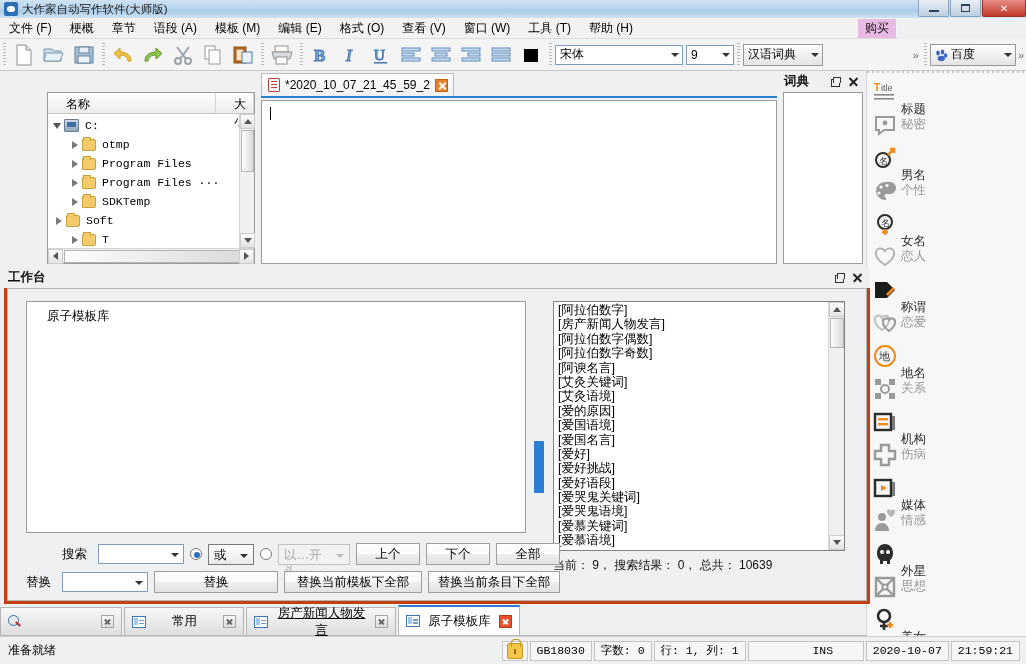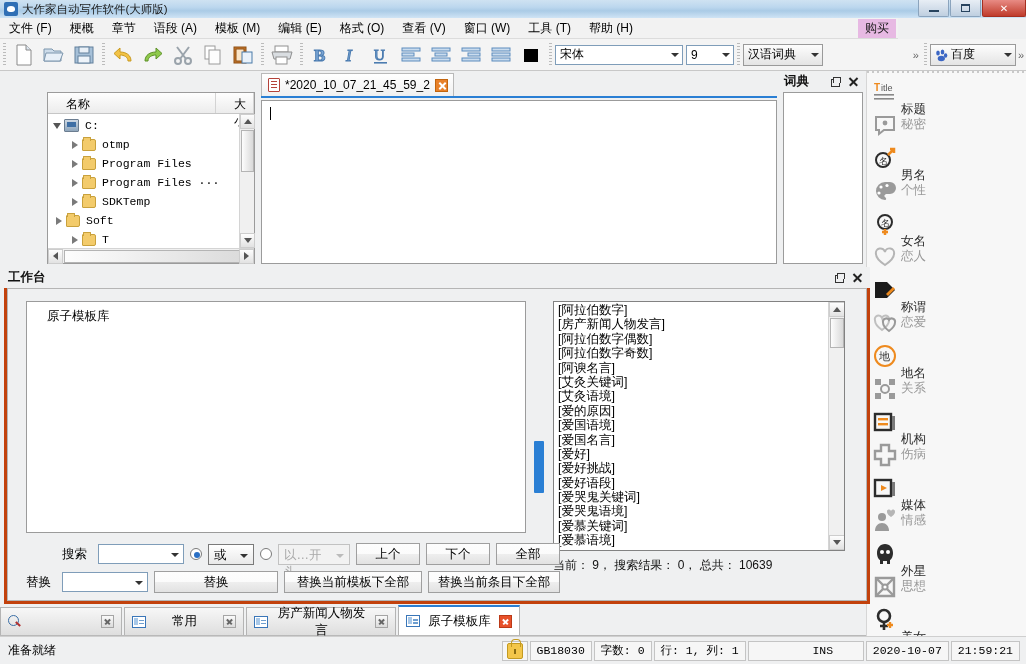--- a/index.html
+++ b/index.html
@@ -740,21 +740,21 @@
       <span style="flex:1"></span>
       <span class="x"></span>
     </div>
     <div class="btab" style="width:120px;">
       <span class="sheet-ico"></span>
       <span style="flex:1;text-align:center;">常用</span>
       <span class="x"></span>
     </div>
     <div class="btab" style="width:150px;">
       <span class="sheet-ico"></span>
-      <span style="flex:1;text-align:center;">房产新闻人物发言</span>
+      <span style="flex:1;text-align:center;text-decoration:underline;">房产新闻人物发言</span>
       <span class="x"></span>
     </div>
     <div class="btab active" style="width:122px;">
       <span class="sheet-ico"></span>
       <span style="flex:1;text-align:center;">原子模板库</span>
       <span class="x"></span>
     </div>
   </div>
 
   <div id="status">

